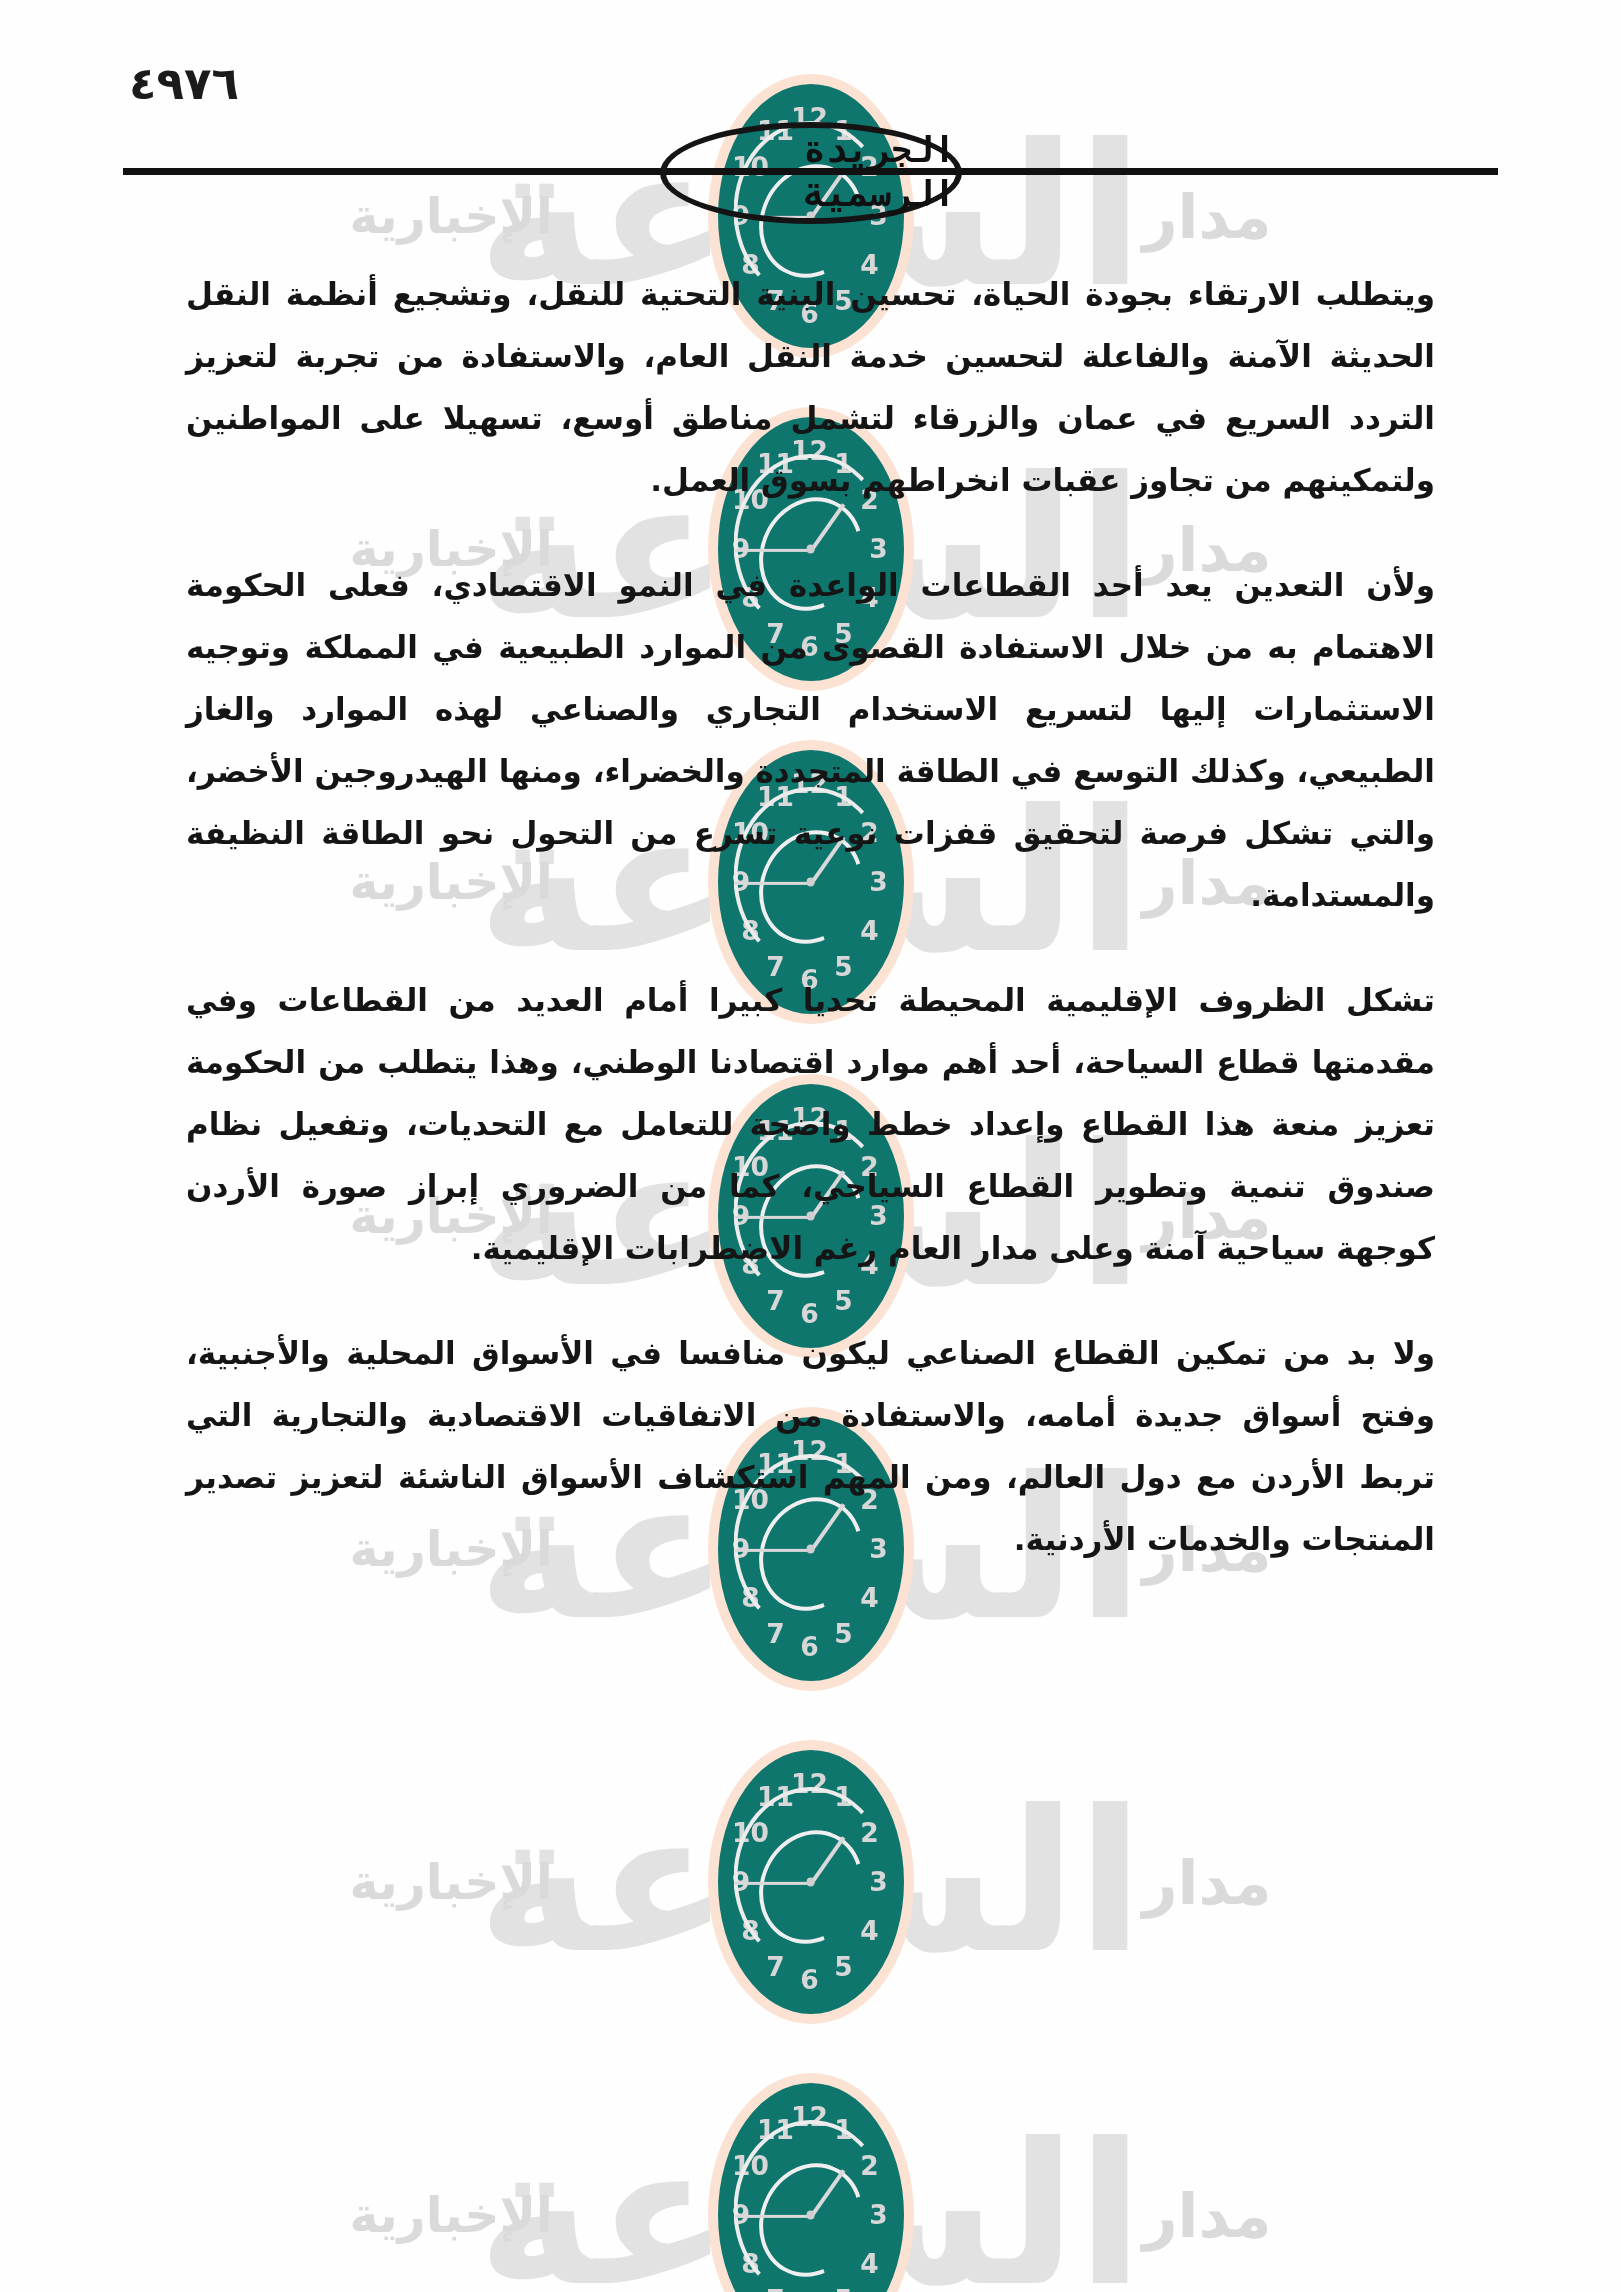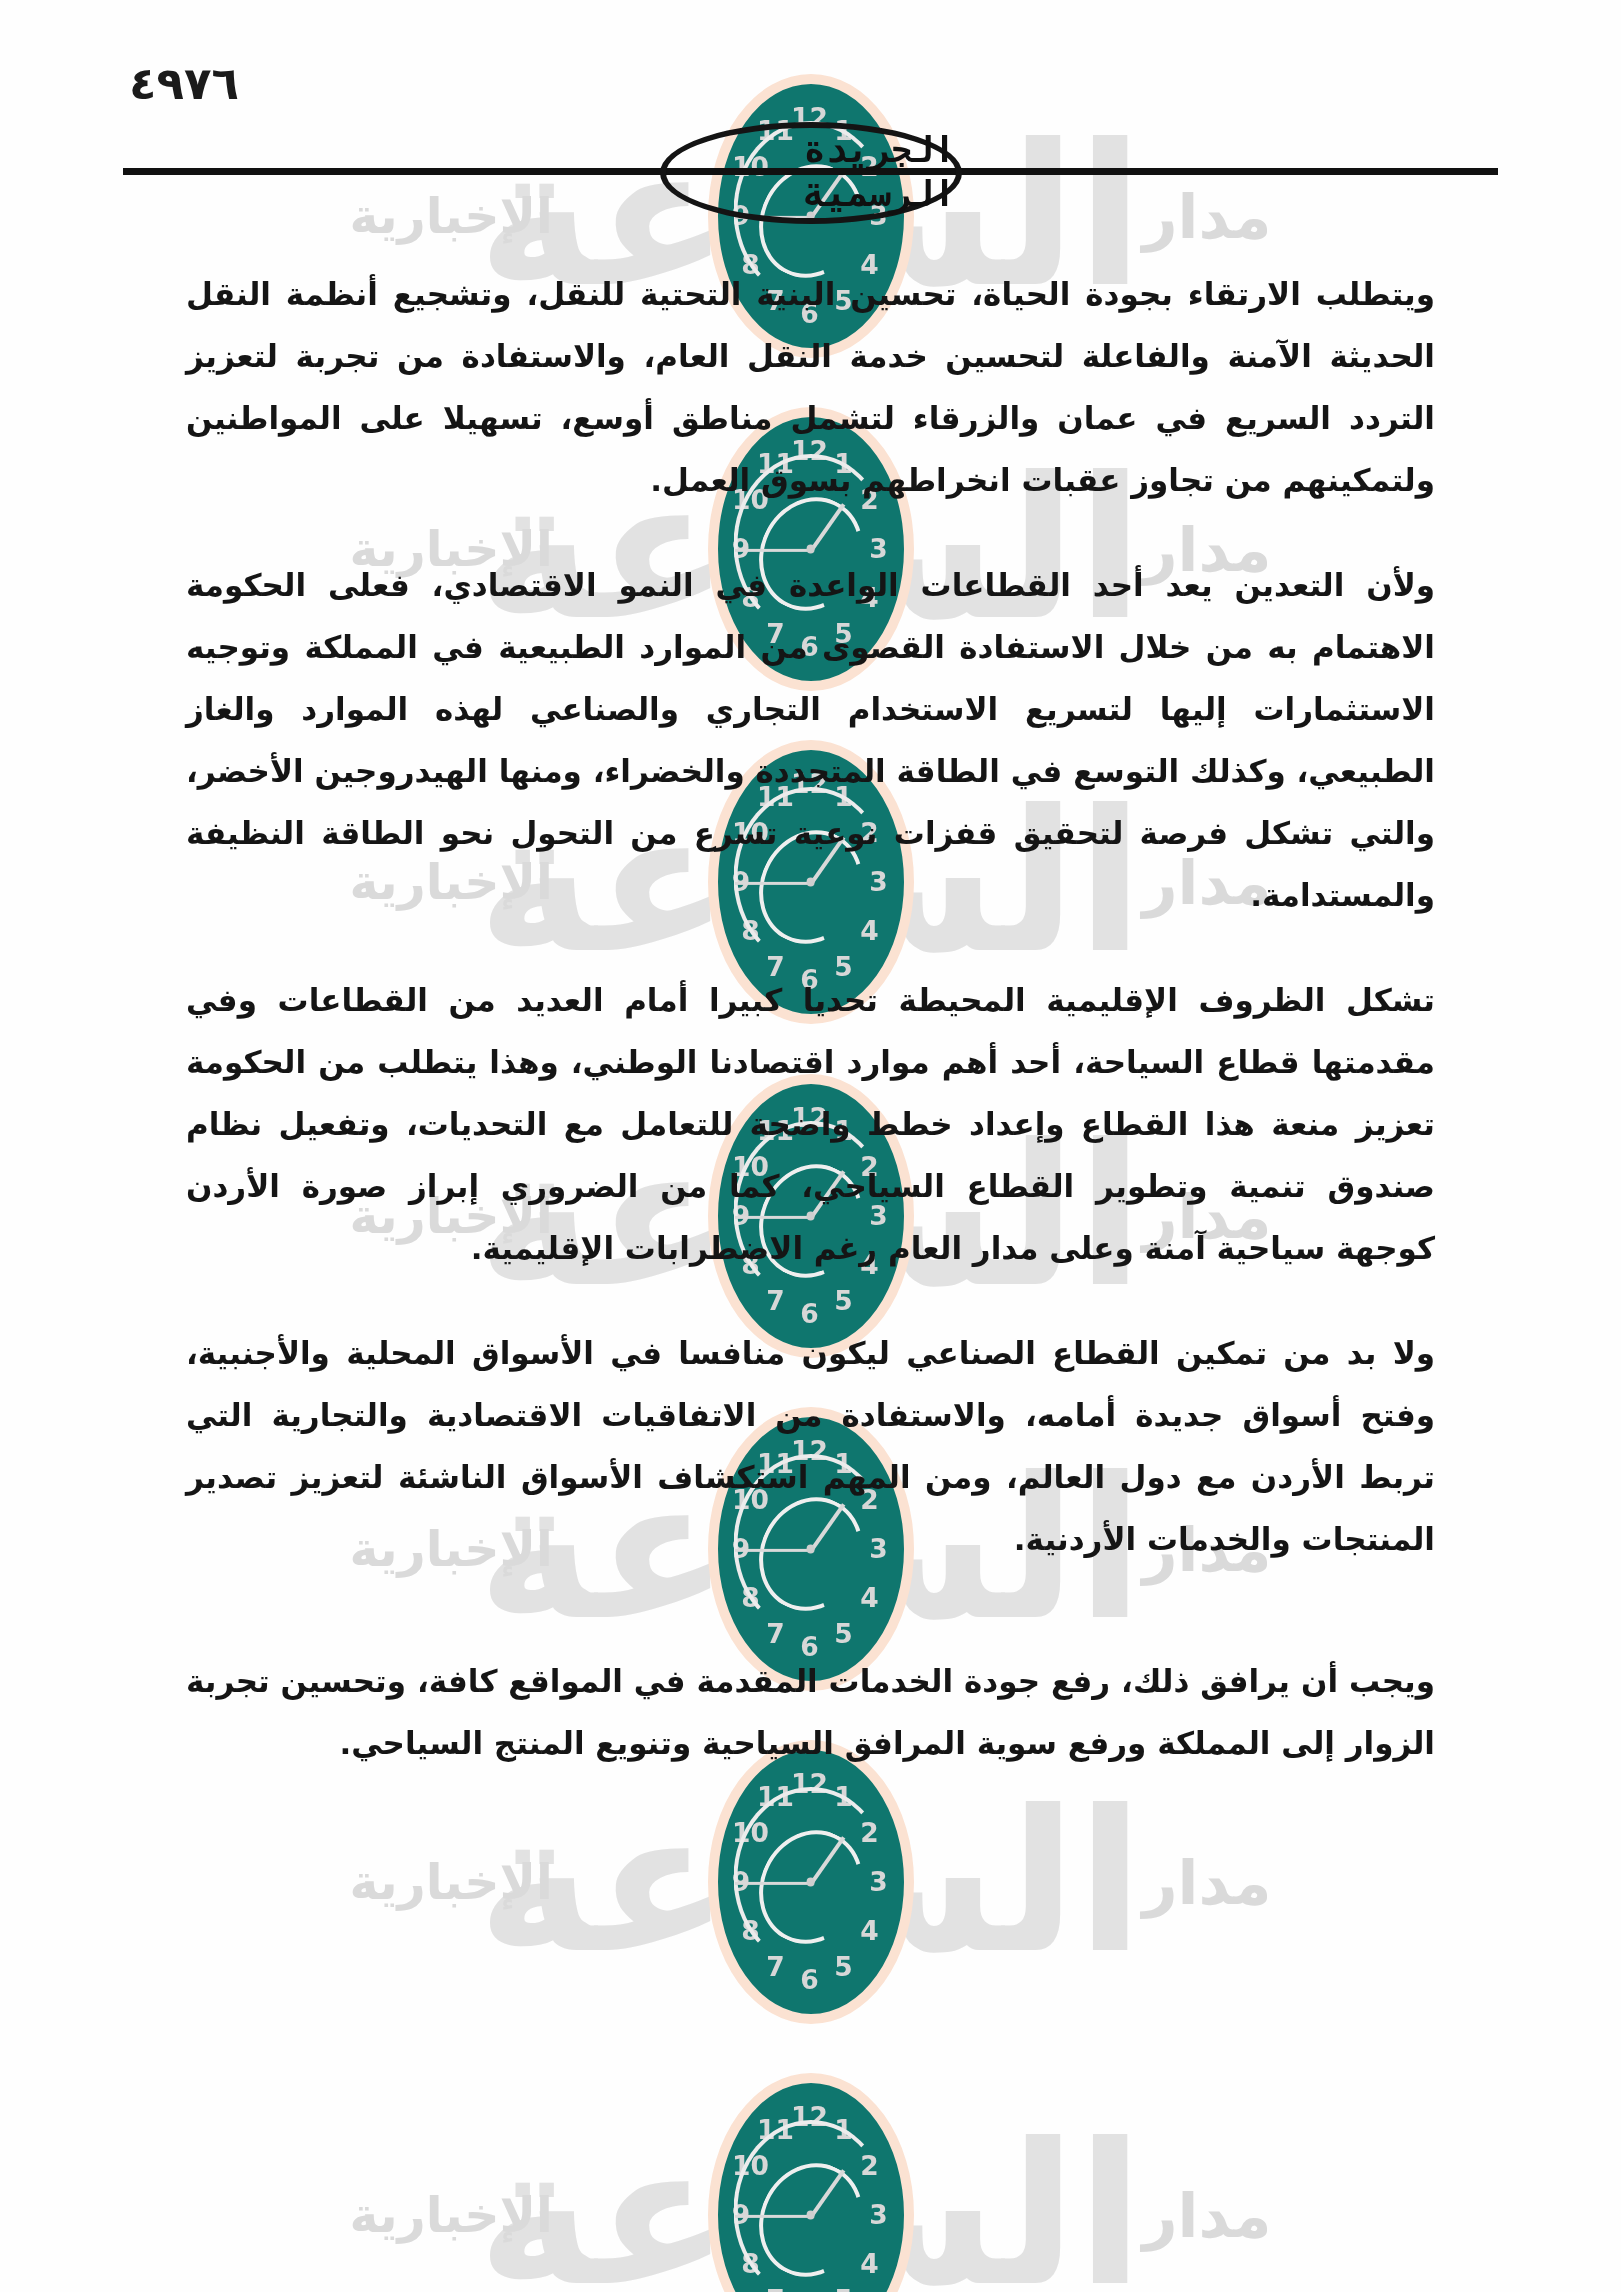--- a/index.html
+++ b/index.html
@@ -373,18 +373,17 @@
 
     <div class="header-badge">
       <span class="header-badge-label">الجريدة الرسمية</span>
     </div>
 
     <div class="body-text" id="body-text">
         <p class="para">ويتطلب الارتقاء بجودة الحياة، تحسين البنية التحتية للنقل، وتشجيع أنظمة النقل الحديثة الآمنة والفاعلة لتحسين خدمة النقل العام، والاستفادة من تجربة لتعزيز التردد السريع في عمان والزرقاء لتشمل مناطق أوسع، تسهيلا على المواطنين ولتمكينهم من تجاوز عقبات انخراطهم بسوق العمل.</p>
         <p class="para">ولأن التعدين يعد أحد القطاعات الواعدة في النمو الاقتصادي، فعلى الحكومة الاهتمام به من خلال الاستفادة القصوى من الموارد الطبيعية في المملكة وتوجيه الاستثمارات إليها لتسريع الاستخدام التجاري والصناعي لهذه الموارد والغاز الطبيعي، وكذلك التوسع في الطاقة المتجددة والخضراء، ومنها الهيدروجين الأخضر، والتي تشكل فرصة لتحقيق قفزات نوعية تسرع من التحول نحو الطاقة النظيفة والمستدامة.</p>
         <p class="para">تشكل الظروف الإقليمية المحيطة تحديا كبيرا أمام العديد من القطاعات وفي مقدمتها قطاع السياحة، أحد أهم موارد اقتصادنا الوطني، وهذا يتطلب من الحكومة تعزيز منعة هذا القطاع وإعداد خطط واضحة للتعامل مع التحديات، وتفعيل نظام صندوق تنمية وتطوير القطاع السياحي، كما من الضروري إبراز صورة الأردن كوجهة سياحية آمنة وعلى مدار العام رغم الاضطرابات الإقليمية.</p>
         <p class="para gap-extra">ولا بد من تمكين القطاع الصناعي ليكون منافسا في الأسواق المحلية والأجنبية، وفتح أسواق جديدة أمامه، والاستفادة من الاتفاقيات الاقتصادية والتجارية التي تربط الأردن مع دول العالم، ومن المهم استكشاف الأسواق الناشئة لتعزيز تصدير المنتجات والخدمات الأردنية.</p>
-        <p class="para">ويجب أن يرافق ذلك، رفع جودة الخدمات المقدمة في المواقع كافة، وتحسين تجربة الزوار إلى المملكة ورفع سوية المرافق السياحية وتنويع المنتج السياحي.</p>
       </div>
 
   </div>
 </div>
 
 
 </body></html>

